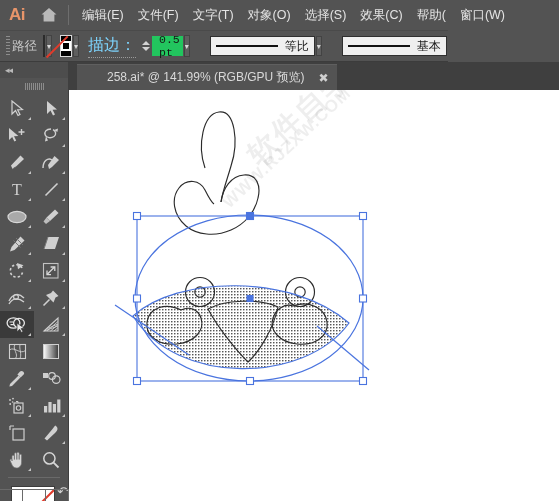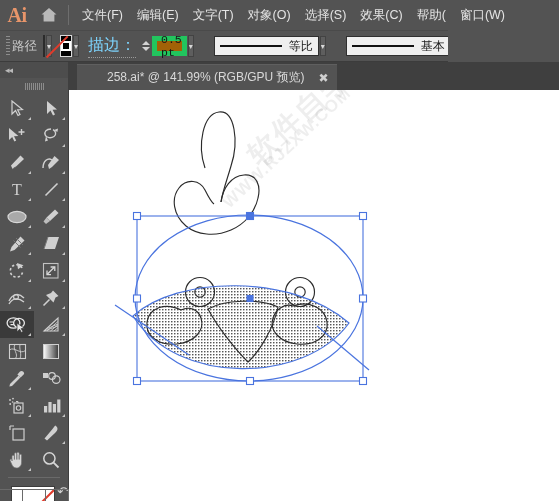--- a/index.html
+++ b/index.html
@@ -13,22 +13,22 @@
 
   
   #menubar {
     position: absolute; left: 0; top: 0; width: 559px; height: 30px;
     background: #535353;
     display: flex; align-items: center;
   }
   #ai-logo {
     width: 34px; height: 30px;
     display: flex; align-items: center; justify-content: center;
-    color: #e8956a; font-size: 20px; font-weight: bold;
-    font-family: Liberation Serif, serif;
+    color: #e8956a; font-size: 17px; font-weight: bold;
+    font-family: Liberation Sans, sans-serif;
     letter-spacing: -0.5px;
   }
   #home-btn {
     width: 30px; height: 30px;
     display: flex; align-items: center; justify-content: center;
   }
   .divider-v {
     width: 1px; height: 20px; background: #6e6e6e; margin: 0 6px 0 4px;
   }
   .menu-item {
@@ -85,21 +85,21 @@
     display: flex; flex-direction: column; align-items: center;
     justify-content: center; gap: 2px;
   }
   .spinner b {
     width: 0; height: 0; border-left: 4px solid transparent;
     border-right: 4px solid transparent; display: block;
   }
   .spinner b.up { border-bottom: 4px solid #d4d4d4; }
   .spinner b.dn { border-top: 4px solid #d4d4d4; }
   .num-field {
-    width: 48px; height: 20px; background: #a16207; border: 5px solid #22c55e;
+    width: 48px; height: 20px; background: #22c55e; border: 3px solid #22c55e;
     color: #171717; font-size: 11.5px; font-family: "Liberation Mono", monospace;
     display: flex; align-items: center; padding-left: 4px; margin-left: 2px;
   }
   .combo {
     height: 20px; background: #efefef; border: 1px solid #2f2f2f;
     display: flex; align-items: center; margin-left: 20px;
     padding: 0 5px; gap: 7px;
   }
   .combo .rule { width: 62px; height: 2px; background: #111; }
   .combo .ctext { color: #1a1a1a; font-size: 12px; white-space: nowrap; }
@@ -206,22 +206,22 @@
 <div id="app">
 
   <div id="menubar">
     <div id="ai-logo">Ai</div>
     <div id="home-btn">
       <svg width="18" height="16" viewBox="0 0 18 16" aria-hidden="true">
         <path d="M9 1 L1.5 7.5 L3.6 7.5 L3.6 14.5 L14.4 14.5 L14.4 7.5 L16.5 7.5 Z" fill="#b9b9b9"></path>
       </svg>
     </div>
     <div class="divider-v"></div>
+    <div class="menu-item">编辑(E)</div>
     <div class="menu-item">文件(F)</div>
-    <div class="menu-item">编辑(E)</div>
     <div class="menu-item">文字(T)</div>
     <div class="menu-item">对象(O)</div>
     <div class="menu-item">选择(S)</div>
     <div class="menu-item">效果(C)</div>
     <div class="menu-item">帮助(</div>
     <div class="menu-item">窗口(W)</div>
   </div>
 
   <div id="controlbar">
     <div id="grip">

